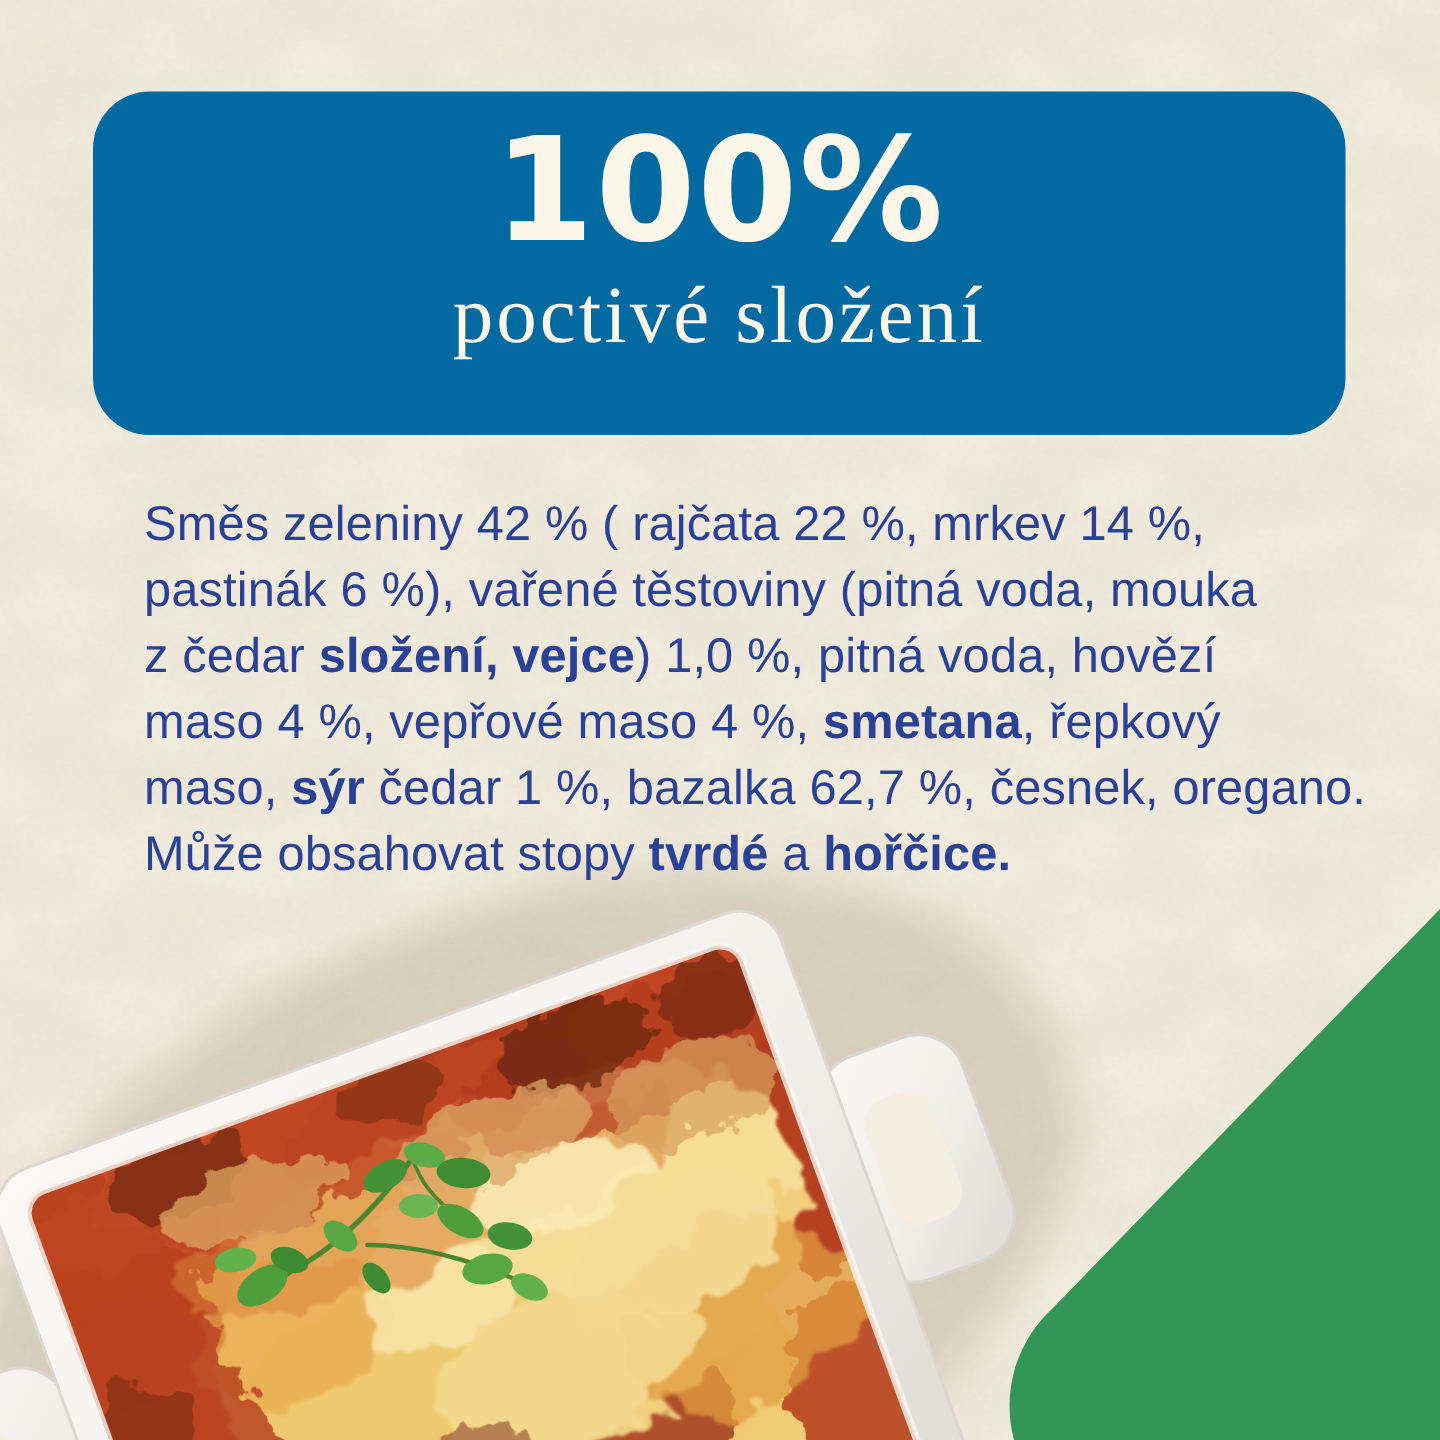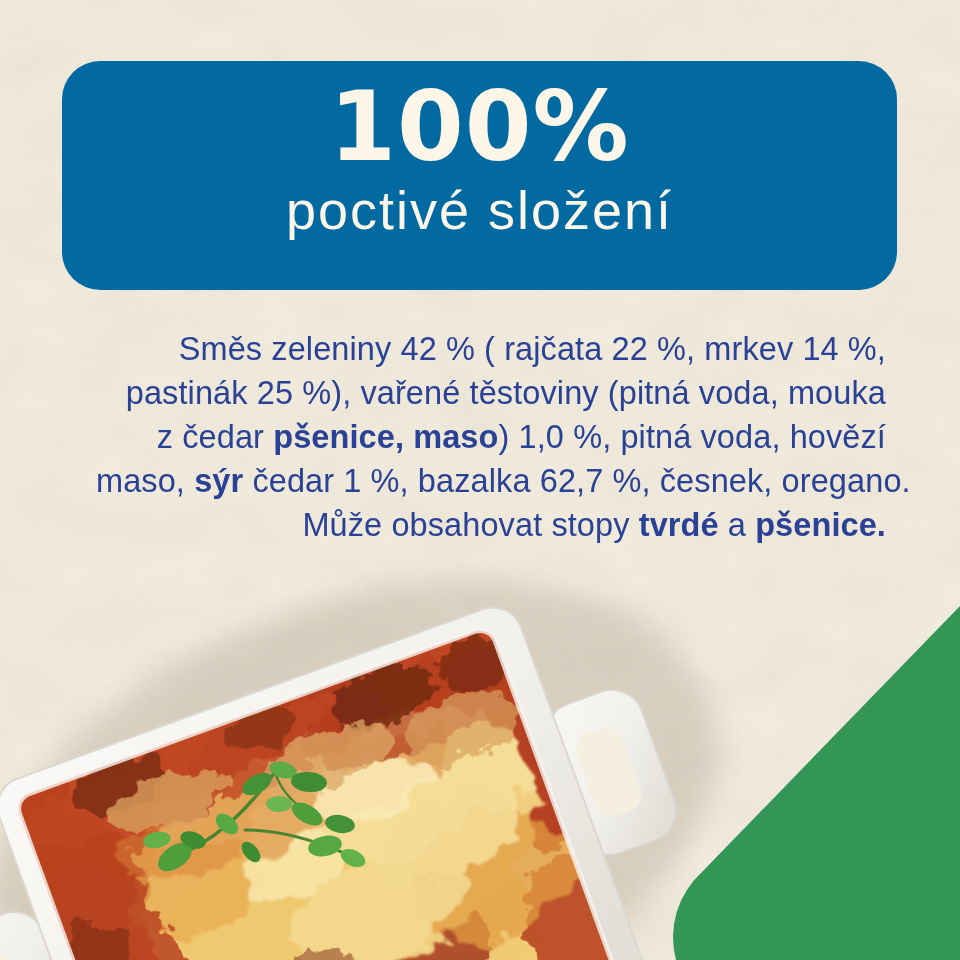--- a/index.html
+++ b/index.html
@@ -24,34 +24,33 @@
     padding-top:14px;
   }
   .banner-title{
     font-family:"DejaVu Sans", sans-serif;
     font-weight:bold;
     font-size:96px;
     line-height:104px;
     letter-spacing:1px;
   }
   .banner-subtitle{
-    font-family:Liberation Sans, sans-serif;
+    font-family:Liberation Serif, serif;
     font-weight:400;
     font-size:54px;
     line-height:62px;
     letter-spacing:2px;
   }
   .ingredients{
     position:absolute;
     left:96px;top:327px;width:790px;
     color:#2A4296;
     font-size:32.5px;
     line-height:44px;
     letter-spacing:0.1px;
-    text-align:right;
   }
   .ing-line{white-space:nowrap;}
   .ing-line .b{font-weight:bold;}
 </style>
 </head>
 <body>
 
 <div class="poster" style="background-color: rgb(245, 239, 226);">
 
   <svg class="art" viewBox="0 0 960 960" aria-hidden="true">
@@ -191,19 +190,20 @@
     <path d="M 960 606 L 702 872 A 88 88 0 0 0 676 960 L 960 960 Z" fill="#339657" style="fill: rgb(51, 150, 87);"></path>
   </svg>
 
   <div class="banner" style="background-color: #0369a1; color: rgb(252, 246, 232);">
     <div class="banner-title">100%</div>
     <div class="banner-subtitle">poctivé složení</div>
   </div>
 
   <div class="ingredients" style="color: rgb(42, 66, 150);">
       <div class="ing-line"><span>Směs zeleniny 42 % ( rajčata 22 %, mrkev 14 %,</span></div>
-      <div class="ing-line"><span>pastinák 25 %), vařené těstoviny (pitná voda, mouka</span></div>
-      <div class="ing-line"><span>z čedar </span><span class="b">pšenice, maso</span><span>) 1,0 %, pitná voda, hovězí</span></div>
+      <div class="ing-line"><span>pastinák 6 %), vařené těstoviny (pitná voda, mouka</span></div>
+      <div class="ing-line"><span>z čedar </span><span class="b">složení, vejce</span><span>) 1,0 %, pitná voda, hovězí</span></div>
+      <div class="ing-line"><span>maso 4 %, vepřové maso 4 %, </span><span class="b">smetana</span><span>, řepkový</span></div>
       <div class="ing-line"><span>maso, </span><span class="b">sýr</span><span> čedar 1 %, bazalka 62,7 %, česnek, oregano.</span></div>
-      <div class="ing-line"><span>Může obsahovat stopy </span><span class="b">tvrdé</span><span> a </span><span class="b">pšenice.</span></div>
+      <div class="ing-line"><span>Může obsahovat stopy </span><span class="b">tvrdé</span><span> a </span><span class="b">hořčice.</span></div>
     </div>
 
 </div>
 
 </body></html>

